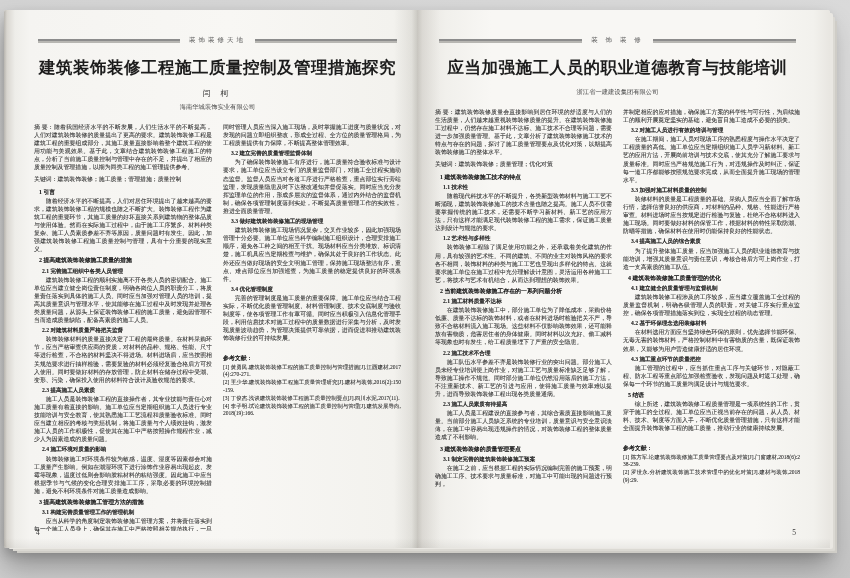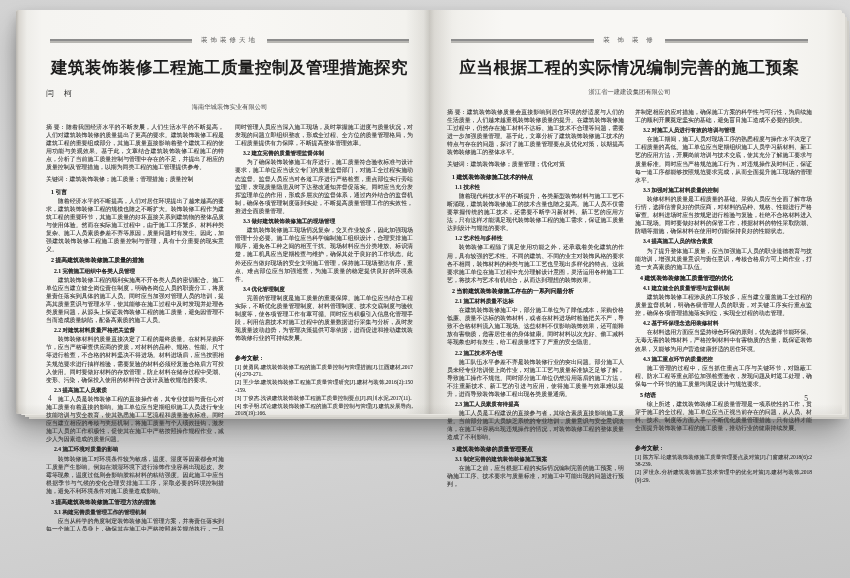--- a/index.html
+++ b/index.html
@@ -2,21 +2,21 @@
 <html><head>
 <meta charset="utf-8">
 <style>
   html,body{margin:0;padding:0;}
   body{
     width:850px;height:578px;overflow:hidden;position:relative;
     background:linear-gradient(170deg,#d3d3d3 0%,#dcdcdc 28%,#d9d9d9 55%,#cfcfcf 78%,#c6c6c6 100%);
     font-family:"Liberation Serif","DejaVu Serif",serif;
   }
   .book{
-    position:absolute;left:16px;top:10px;width:826px;height:404px;display:flex;
+    position:absolute;left:4px;top:10px;width:826px;height:538px;display:flex;
     background:#f3f2ee;border-radius:2px 3px 3px 2px;
     box-shadow:4px 2px 0 -1px #e9e7e2, 7px 5px 0 -2px #dbd9d3, 10px 8px 0 -3px #cfcdc7,
                0 18px 28px rgba(0,0,0,.30), 0 6px 12px rgba(0,0,0,.18);
   }
   .gutter{
     position:absolute;left:50%;top:0;bottom:0;width:46px;transform:translateX(-50%);
     background:linear-gradient(90deg,rgba(0,0,0,0) 0%,rgba(60,55,45,.07) 38%,rgba(60,55,45,.18) 50%,rgba(60,55,45,.08) 62%,rgba(0,0,0,0) 100%);
     pointer-events:none;z-index:5;
   }
   .page{position:relative;width:50%;box-sizing:border-box;}
@@ -27,21 +27,21 @@
   .page.right{
     padding:26px 30px 16px 18px;border-radius:0 2px 2px 0;
     background:linear-gradient(90deg,#e6e4df 0%,#f1f0ec 7%,#f8f7f4 18%,#f8f7f4 82%,#f2f1ed 96%,#e8e6e1 100%);
   }
   .page::after{content:"";position:absolute;left:0;right:0;bottom:0;height:10px;
     background:linear-gradient(180deg,rgba(0,0,0,0),rgba(80,75,65,.08));pointer-events:none;}
   .running-head{display:flex;align-items:center;margin:0 4px 12px 4px;}
   .rh-bar{flex:1;height:4px;background:linear-gradient(180deg,#8c8c8c 0 45%,#e6e5e1 45% 62%,#b7b6b2 62% 100%);}
   .rh-text{font-size:6.5px;color:#5a5a5a;letter-spacing:3px;margin:0 9px;white-space:nowrap;font-family:"Liberation Sans","DejaVu Sans",sans-serif;}
   .art-title{text-align:center;font-weight:bold;font-size:16.5px;letter-spacing:.5px;color:#1c1c1c;margin:9px 0 9px;}
-  .authors{font-size:8px;letter-spacing:4px;color:#2e2e2e;margin-bottom:4px;}
+  .authors{text-align:center;font-size:8px;letter-spacing:4px;color:#2e2e2e;margin-bottom:4px;}
   .affil{text-align:center;font-size:6.3px;color:#4a4a4a;margin-bottom:11px;}
   .cols{display:flex;gap:11px;height:408px;overflow:hidden;}
   .col{flex:1;overflow:hidden;min-width:0;}
   .blk{font-size:5.9px;line-height:8.1px;color:#3d3d3d;text-align:justify;word-break:break-all;
        text-shadow:0 0 .4px rgba(70,70,70,.55);}
   .blk.p{text-indent:11.8px;}
   .blk.pc{text-indent:0;}
   .blk.abs{margin-bottom:2px;}
   .blk.kw{margin:3px 0 5px;}
   .blk.h1{font-weight:bold;color:#1f1f1f;margin:3px 0 1px;text-indent:5px;}
@@ -101,21 +101,21 @@
     </div>
     <div class="page-number">4</div>
   </div>
 
   <div class="page right">
     <div class="running-head">
       <div class="rh-bar"></div>
       <div class="rh-text">装 饰 装 修</div>
       <div class="rh-bar"></div>
     </div>
-    <div class="art-title">应当根据工程的实际情况编制完善的施工预案</div>
+    <div class="art-title">应当加强施工人员的职业道德教育与技能培训</div>
     <div class="affil">浙江省一建建设集团有限公司</div>
     <div class="cols">
       <div class="col">
           <div class="blk abs">摘  要：建筑装饰装修质量会直接影响到居住环境的舒适度与人们的生活质量，人们越来越重视装饰装修质量的提升。在建筑装饰装修施工过程中，仍然存在施工材料不达标、施工技术不合理等问题，需要进一步加强质量管理。基于此，文章分析了建筑装饰装修施工技术的特点与存在的问题，探讨了施工质量管理要点及优化对策，以期提高装饰装修施工的整体水平。</div>
           <div class="blk kw">关键词：建筑装饰装修；质量管理；优化对策</div>
           <div class="blk h1">1 建筑装饰装修施工技术的特点</div>
           <div class="blk h2">1.1 技术性</div>
           <div class="blk p">随着现代科技水平的不断提升，各类新型装饰材料与施工工艺不断涌现，建筑装饰装修施工的技术含量也随之提高。施工人员不仅需要掌握传统的施工技术，还需要不断学习新材料、新工艺的应用方法，只有这样才能满足现代装饰装修工程的施工需求，保证施工质量达到设计与规范的要求。</div>
           <div class="blk h2">1.2 艺术性与多样性</div>
           <div class="blk p">装饰装修工程除了满足使用功能之外，还承载着美化建筑的作用，具有较强的艺术性。不同的建筑、不同的业主对装饰风格的要求各不相同，装饰材料的种类与施工工艺也呈现出多样化的特点。这就要求施工单位在施工过程中充分理解设计意图，灵活运用各种施工工艺，将技术与艺术有机结合，从而达到理想的装饰效果。</div>

